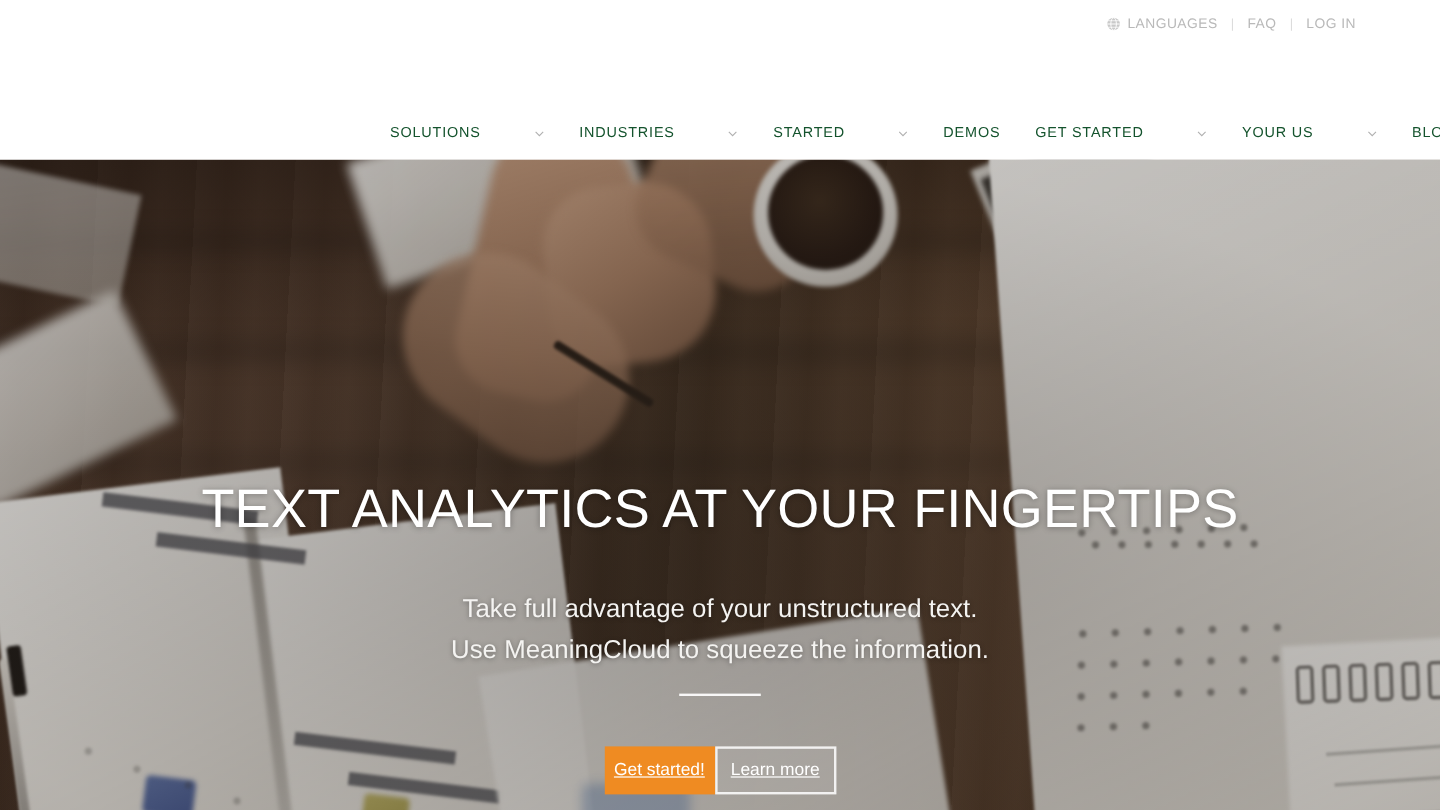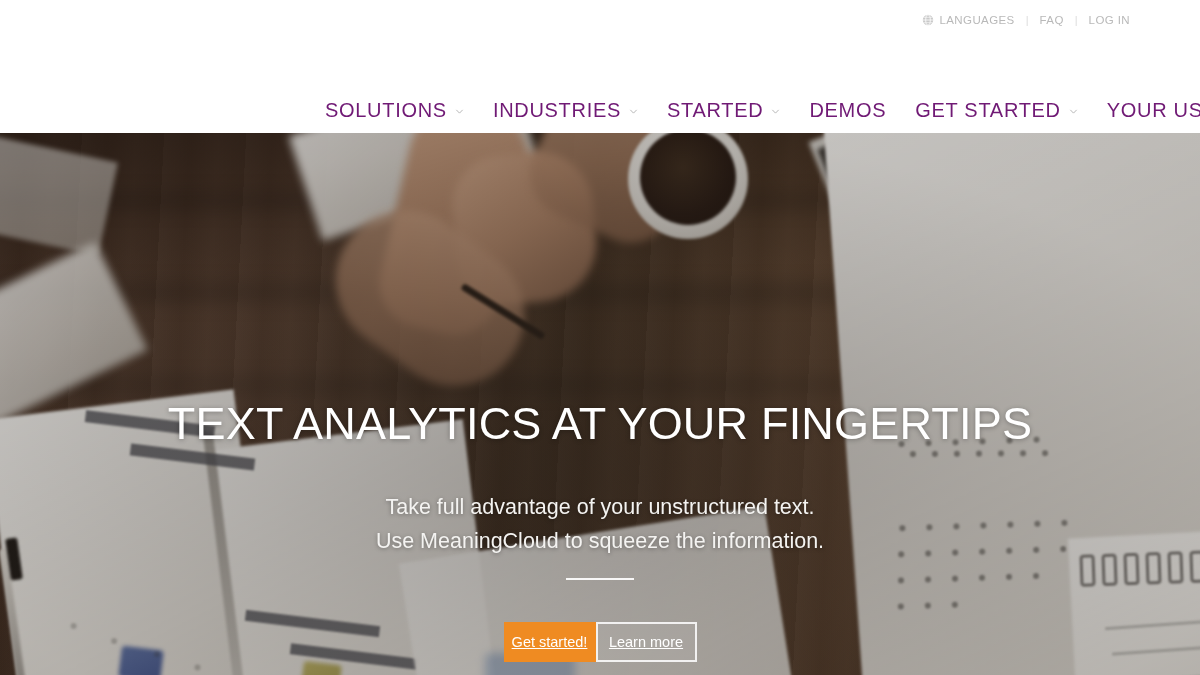--- a/index.html
+++ b/index.html
@@ -81,27 +81,28 @@
     position: absolute;
     left: 325px;
     top: 98px;
     display: flex;
     align-items: center;
     height: 24px;
   }
   .nav-item {
     display: flex;
     align-items: center;
-    font-size: 20px;
+    font-size: 12px;
     letter-spacing: 0.7px;
-    color: #701a75;
+    color: #14532d;
     text-decoration: none;
     white-space: nowrap;
     padding: 0 0;
     margin-right: 29px;
+    gap: 36px;
   }
   .nav-item:last-child { margin-right: 0; }
   .nav-label { line-height: 1; }
   .caret {
     display: inline-block;
     margin-left: 8px;
     width: 9px;
     height: 9px;
     position: relative;
     top: 1px;

